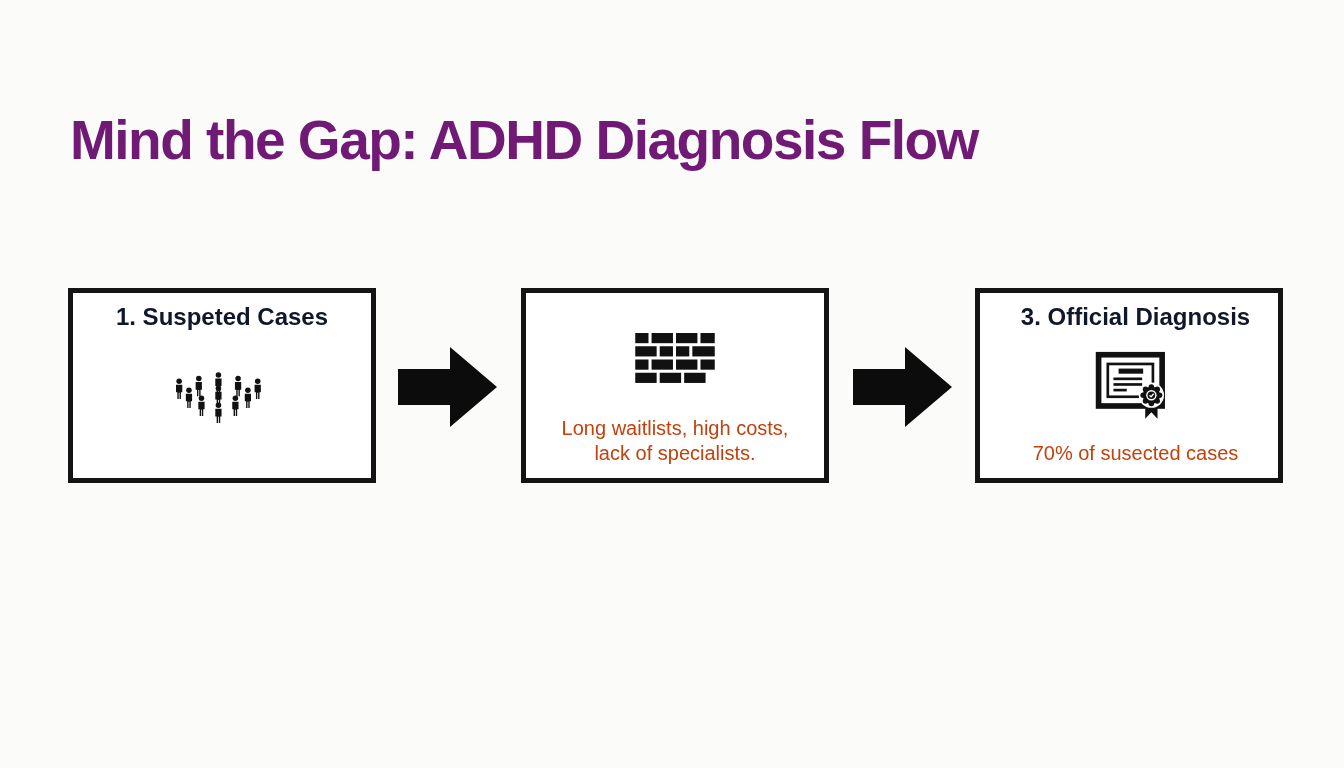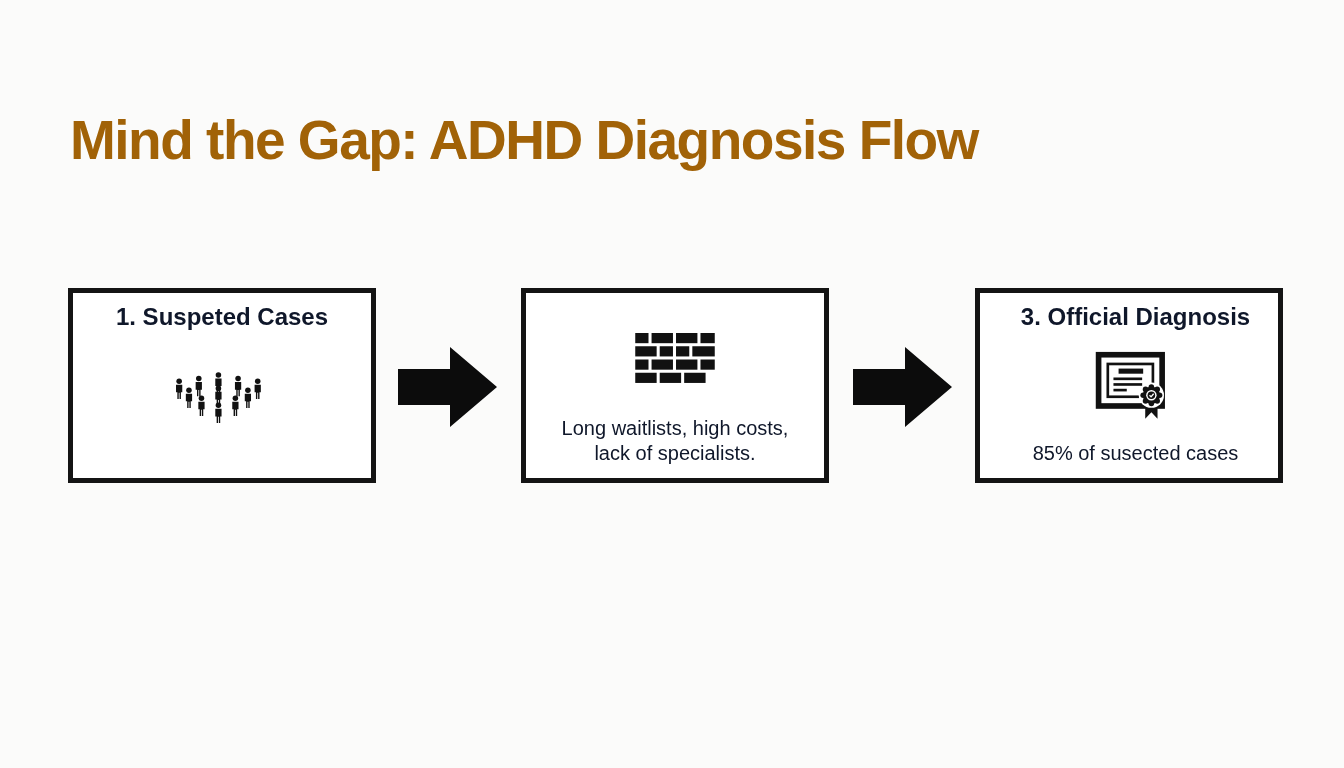--- a/index.html
+++ b/index.html
@@ -13,21 +13,21 @@
   }
   .canvas { position: absolute; inset: 0; }
 
   .page-title {
     position: absolute;
     left: 70px; top: 108px;
     margin: 0;
     font-size: 55px;
     font-weight: 800;
     letter-spacing: -1.5px;
-    color: #a16207;
+    color: #701a75;
     white-space: nowrap;
   }
 
   .step {
     position: absolute;
     top: 288px;
     width: 308px; height: 195px;
     background: #ffffff;
     border: 5px solid #141414;
     box-sizing: border-box;
@@ -54,21 +54,21 @@
     flex: 1 1 auto;
     display: flex;
     align-items: center;
     justify-content: center;
   }
 
   .step-caption {
     margin: 0;
     font-size: 20px;
     font-weight: 400;
-    color: #0f172a;
+    color: #c2410c;
     text-align: center;
     line-height: 25px;
     white-space: pre-line;
   }
 
   .flow-arrow {
     position: absolute;
     top: 347px;
     width: 100px; height: 80px;
   }
@@ -173,16 +173,16 @@
           <circle cx="60.7" cy="48.7" r="2.7"></circle>
             <circle cx="49.3" cy="48.7" r="2.7"></circle>
           <circle cx="60.7" cy="37.3" r="2.7"></circle>
             <circle cx="49.3" cy="37.3" r="2.7"></circle>
         </g>
         <circle cx="55" cy="43" r="5.1" fill="#ffffff"></circle>
         <circle cx="55" cy="43" r="3.7" fill="#111"></circle>
         <polyline points="53.2,43 54.7,44.6 57.2,41.6" fill="none" stroke="#ffffff" stroke-width="1.3"></polyline>
       </svg>
     </div>
-    <p class="step-caption">85% of susected cases</p>
+    <p class="step-caption">70% of susected cases</p>
   </section>
 
 </div>
 
 </body></html>

